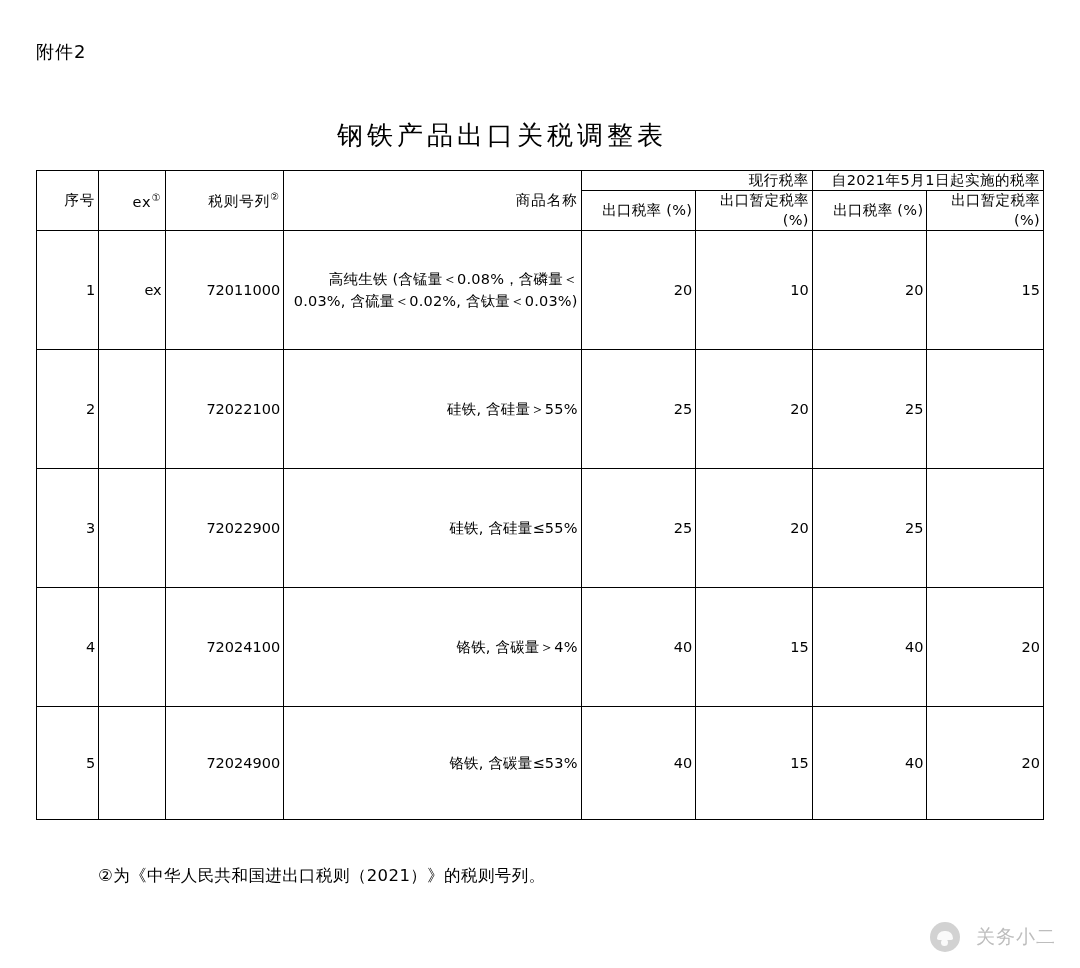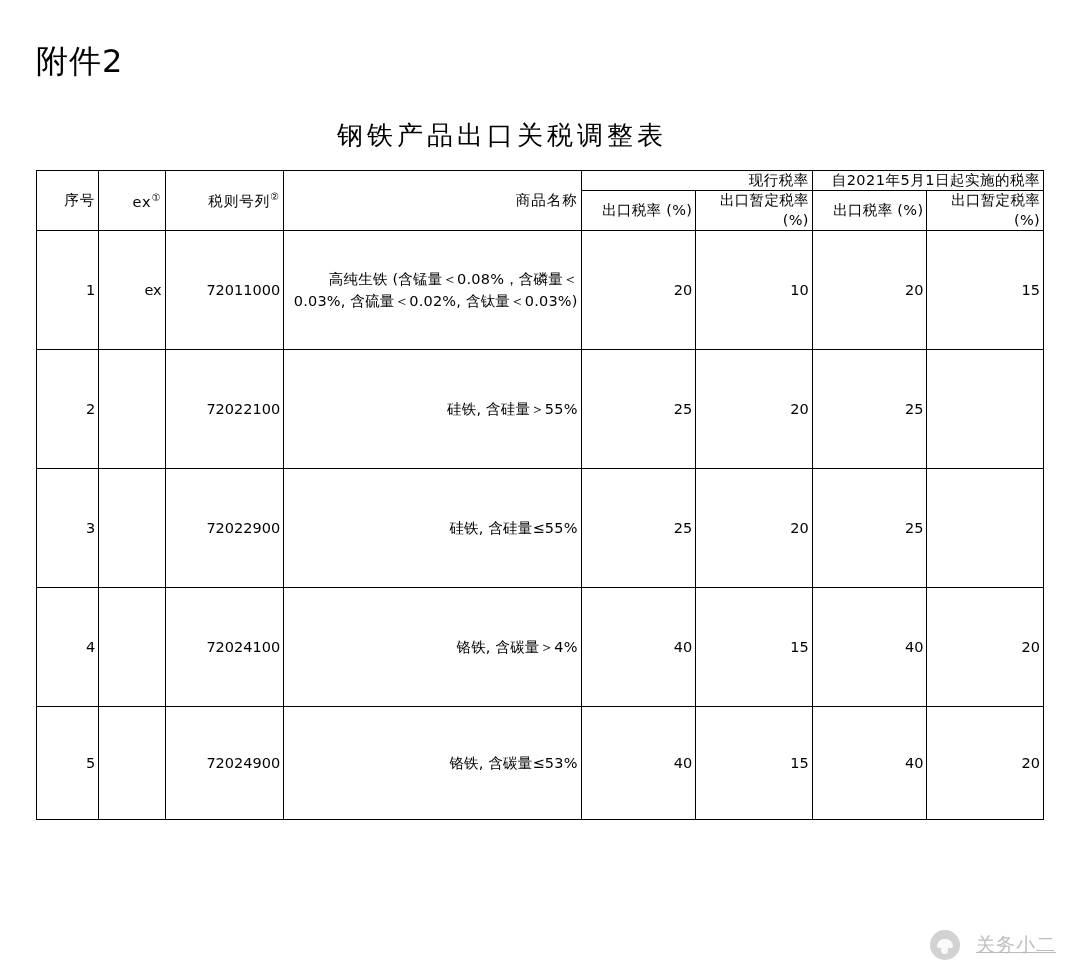--- a/index.html
+++ b/index.html
@@ -12,21 +12,21 @@
     height: 968px;
     position: relative;
     font-family: "Liberation Serif", serif;
     color: #000000;
     overflow: hidden;
   }
   .attachment-label {
     position: absolute;
     left: 36px;
     top: 40px;
-    font-size: 32px;
+    font-size: 18px;
     font-family: "DejaVu Sans", sans-serif;
     letter-spacing: 1px;
   }
   .doc-title {
     position: absolute;
     left: 0;
     top: 118px;
     width: 1004px;
     text-align: center;
     font-size: 26px;
@@ -107,26 +107,25 @@
   .notes .note-indent {
     padding-left: 54px;
   }
   .notes .note-label {
     display: inline-block;
     width: 54px;
   }
   .watermark {
     position: absolute;
     right: 24px;
-    bottom: 8px;
+    bottom: 16px;
     display: flex;
     align-items: center;
     gap: 16px;
     color: #b9b9b9;
-    text-decoration: underline;
   }
   .wm-badge {
     width: 30px;
     height: 30px;
     border-radius: 50%;
     background: #d2d2d2;
     position: relative;
   }
   .wm-badge::before {
     content: "";
@@ -237,18 +236,19 @@
       <td class="name-cell">铬铁, 含碳量≤53%</td>
       <td>40</td>
       <td>15</td>
       <td>40</td>
       <td>20</td>
     </tr>
   </tbody>
 </table>
 
 <div class="notes">
+  <div class="note-line note-indent"><span>②为《中华人民共和国进出口税则（2021）》的税则号列。</span></div>
 </div>
 
 <div class="watermark">
   <div class="wm-badge"></div>
   <div class="wm-text">关务小二</div>
 </div>
 
 </body></html>

